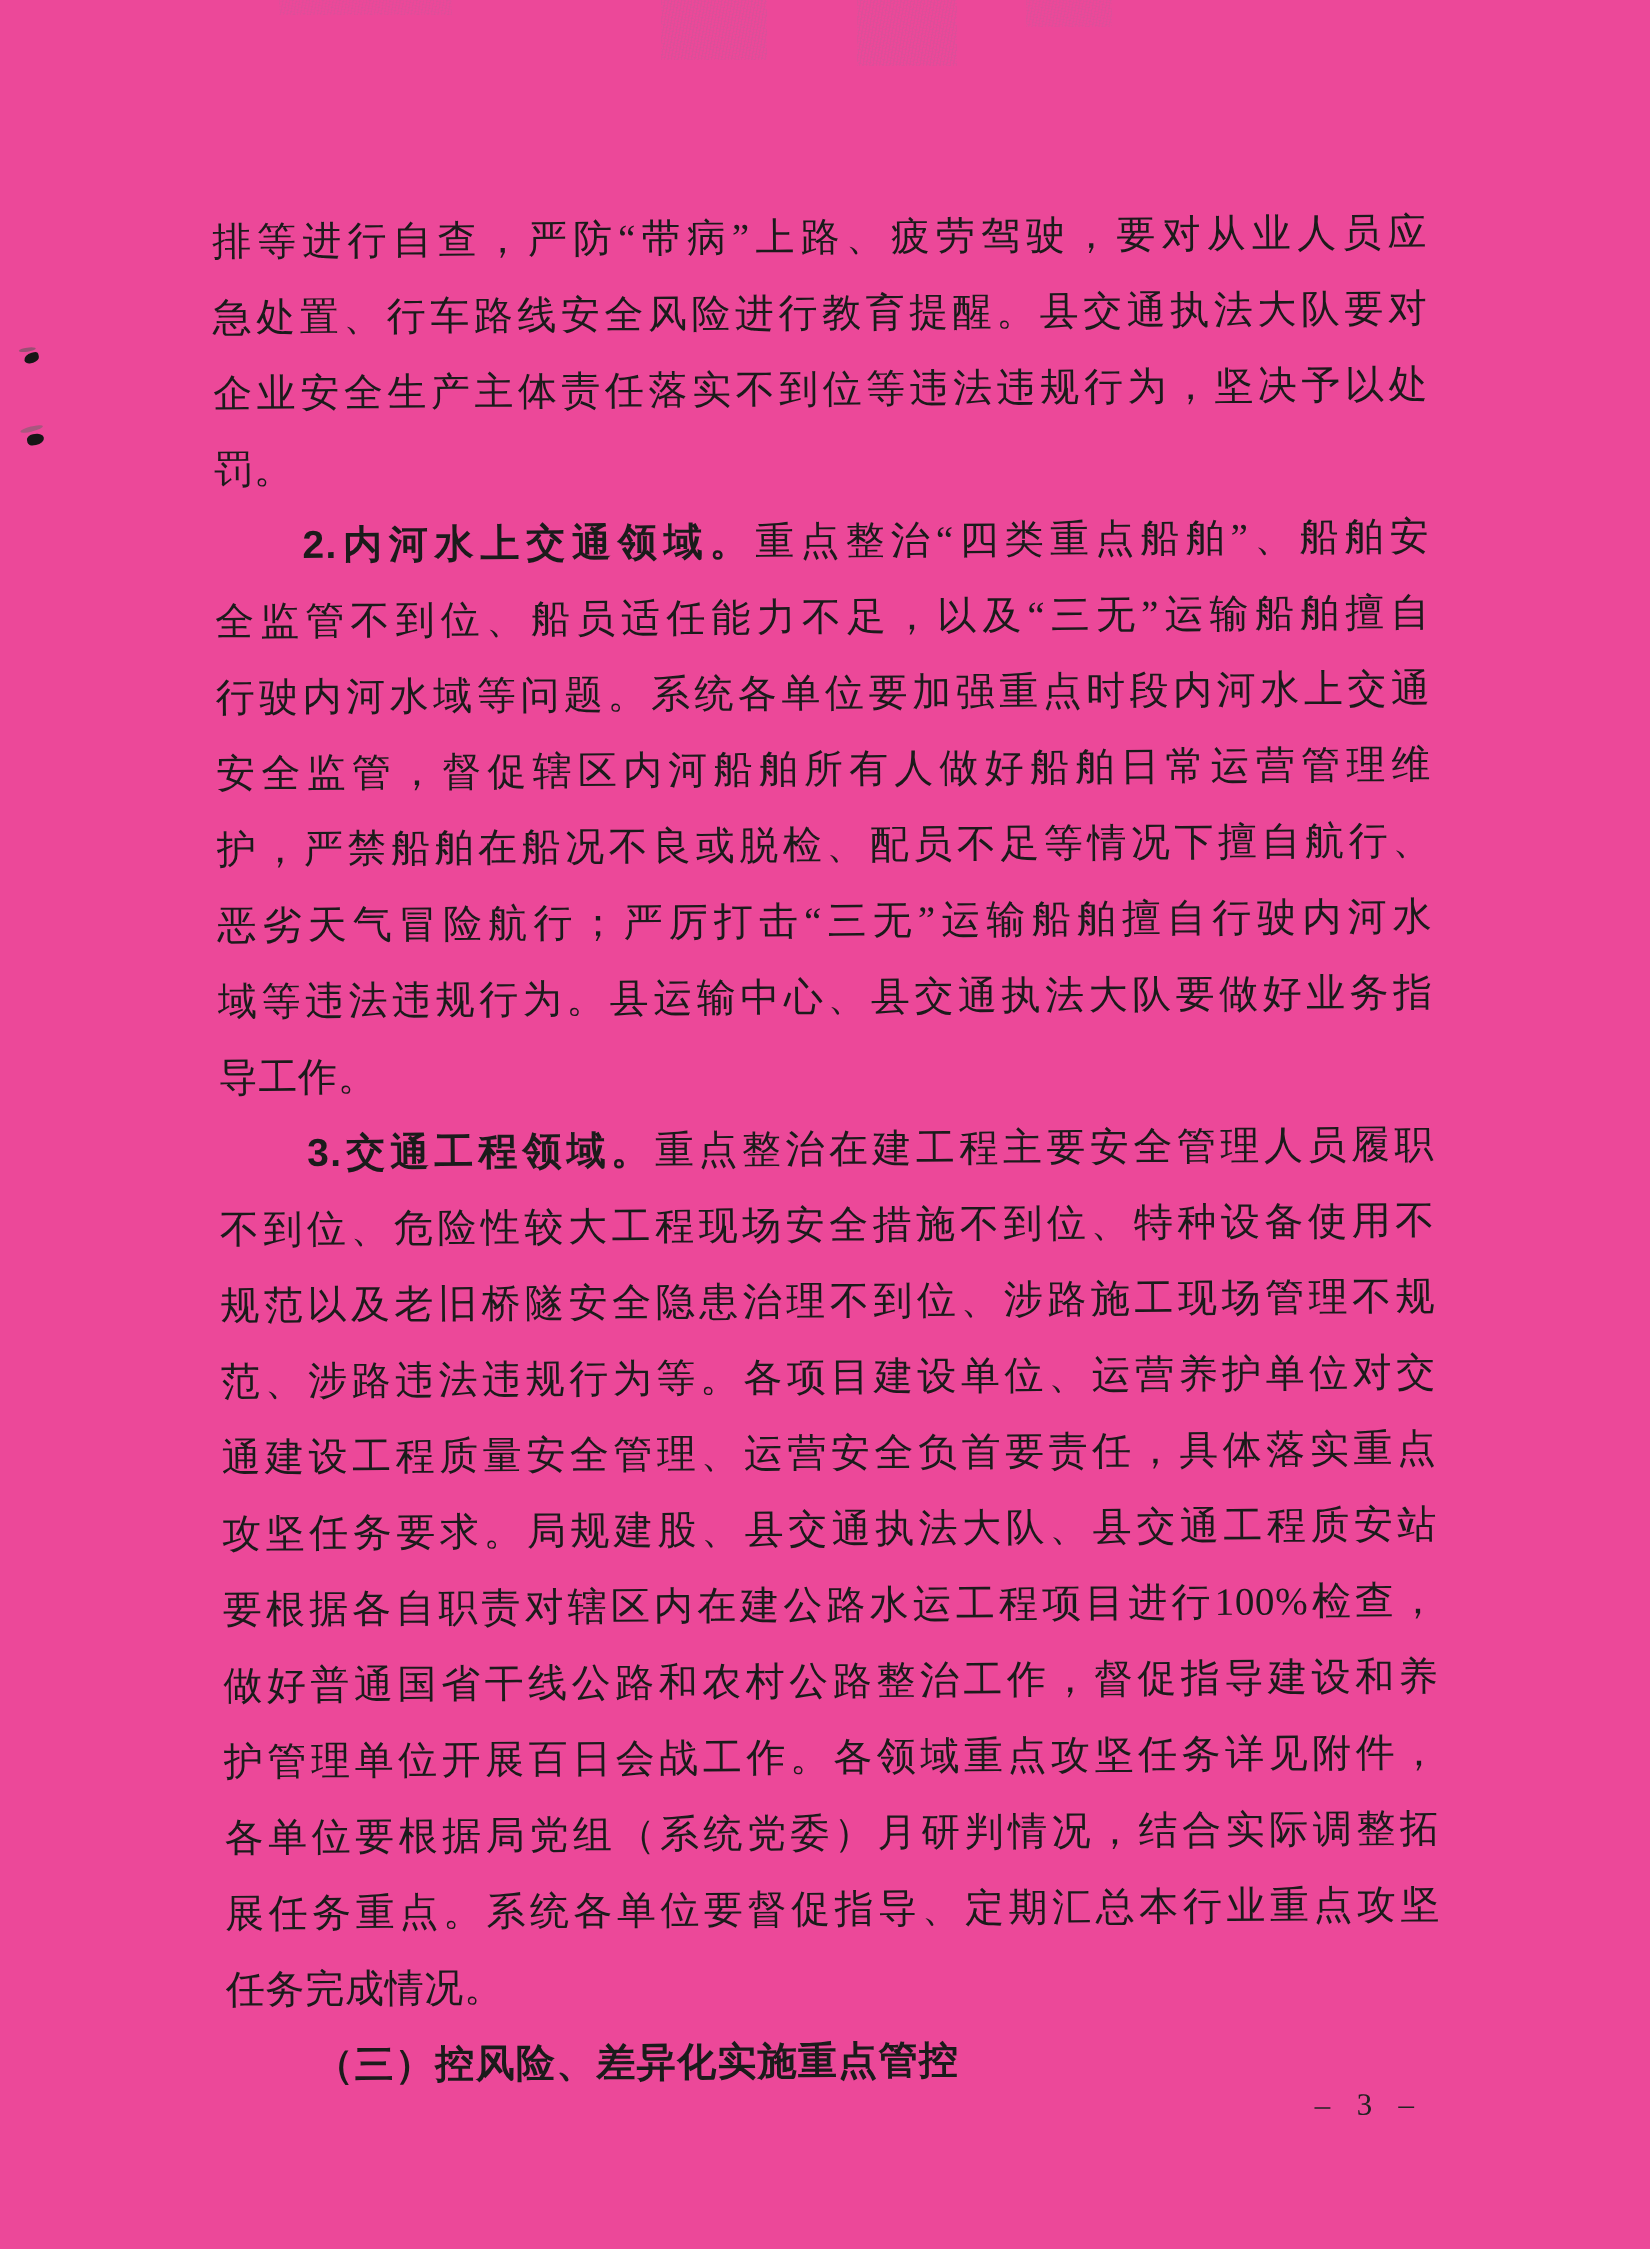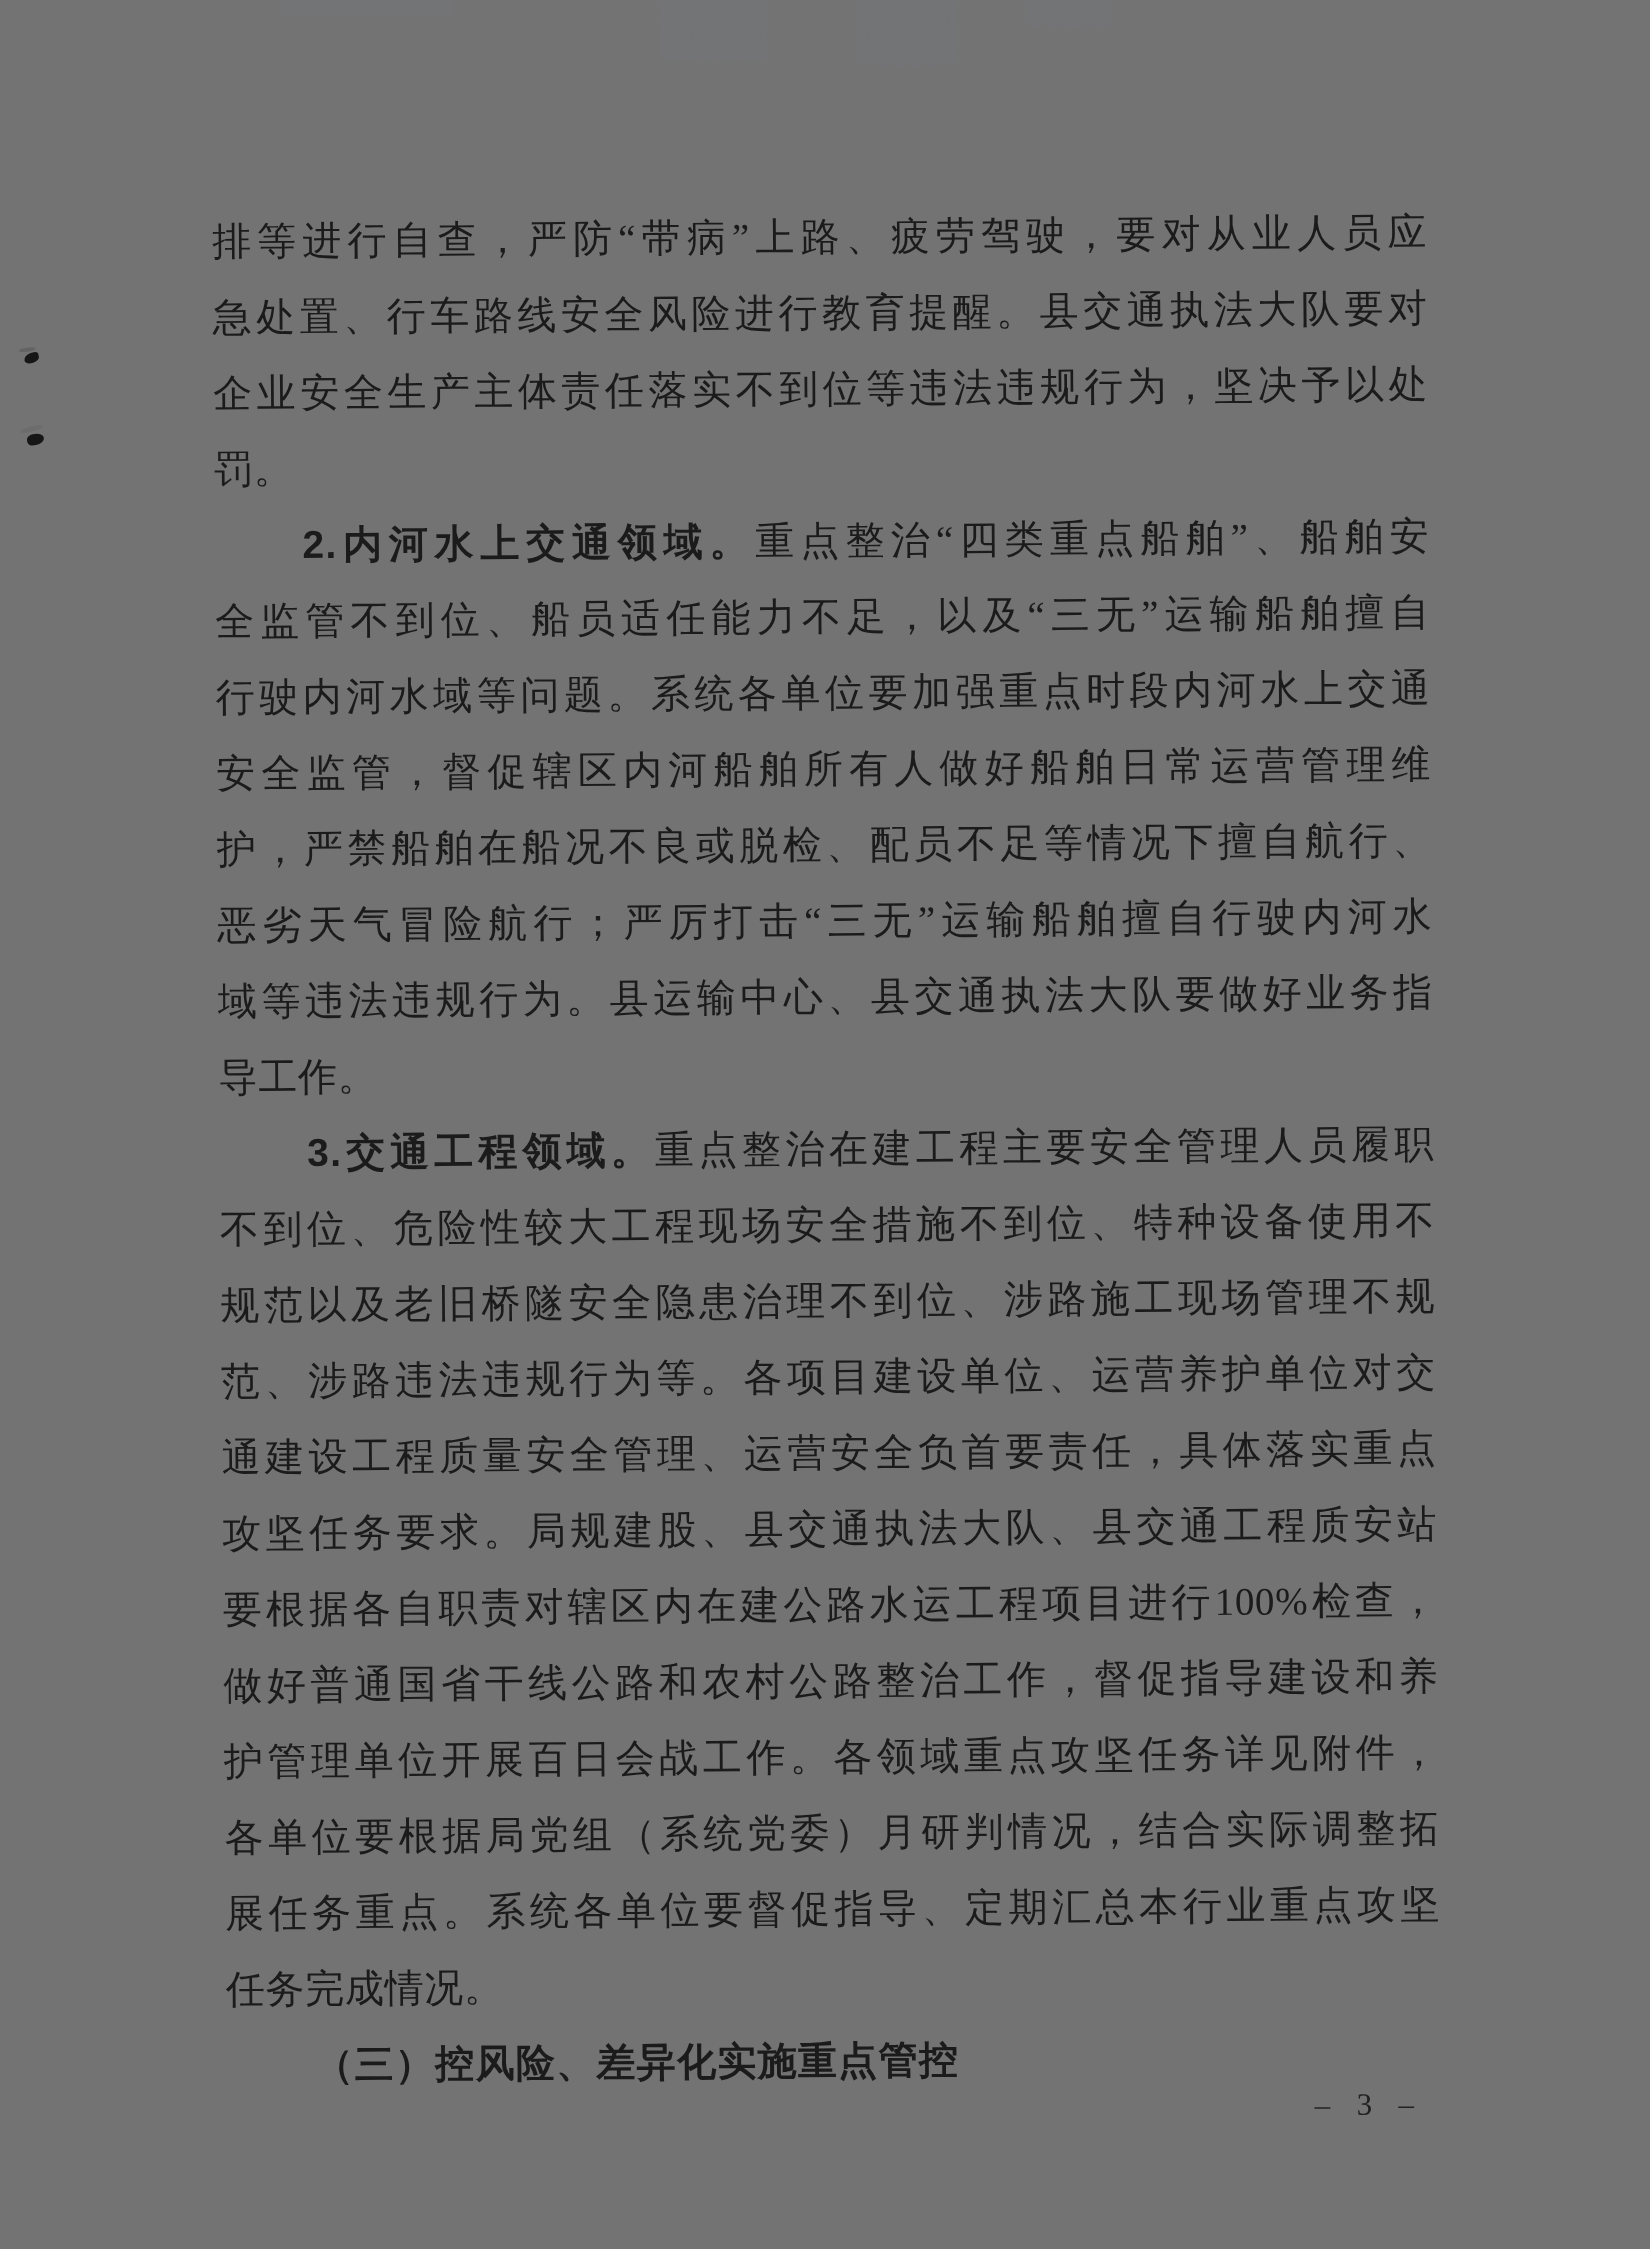--- a/index.html
+++ b/index.html
@@ -4,21 +4,21 @@
 <style>
   html, body {
     margin: 0;
     padding: 0;
     background: #ffffff;
   }
   .page {
     position: relative;
     width: 1650px;
     height: 2250px;
-    background: #737373;
+    background: #ec4899;
     overflow: hidden;
     font-family: "Liberation Serif", "DejaVu Serif", serif;
   }
   .scan-tilt {
     position: absolute;
     left: 0; top: 0;
     width: 100%; height: 100%;
     transform: rotate(-0.45deg);
     transform-origin: 825px 1125px;
   }

